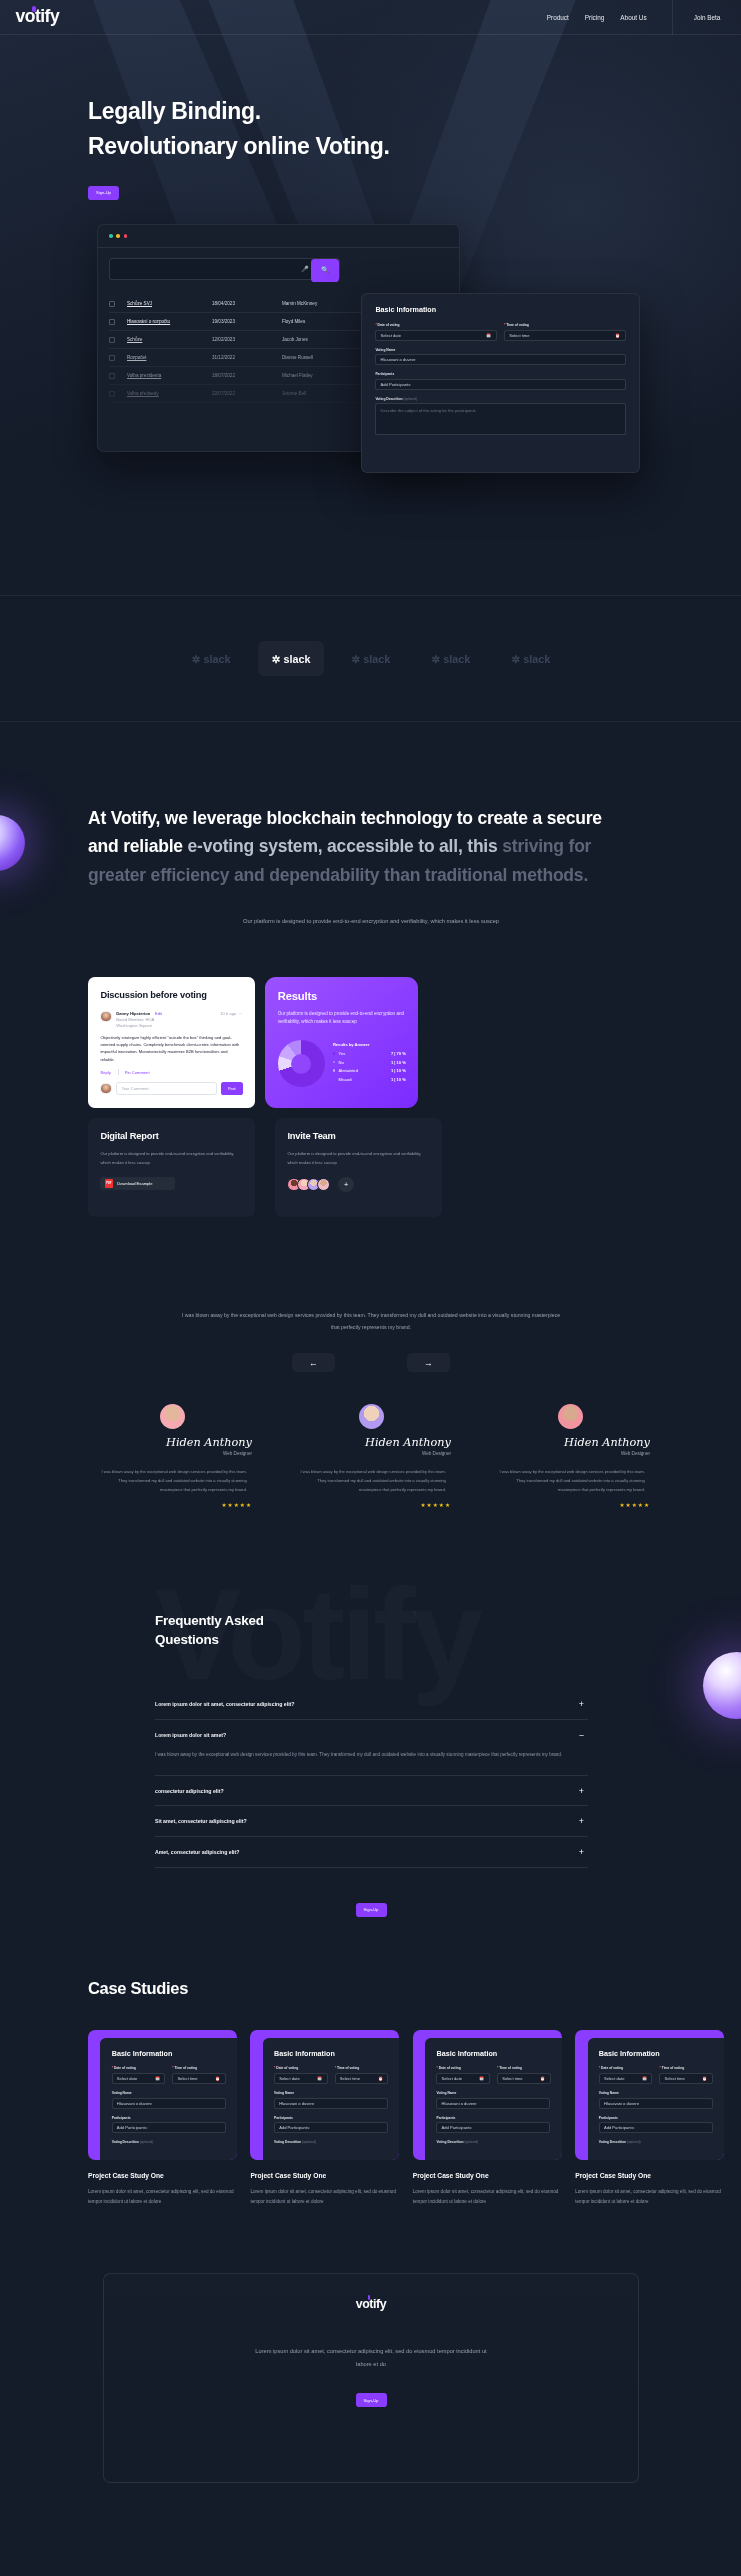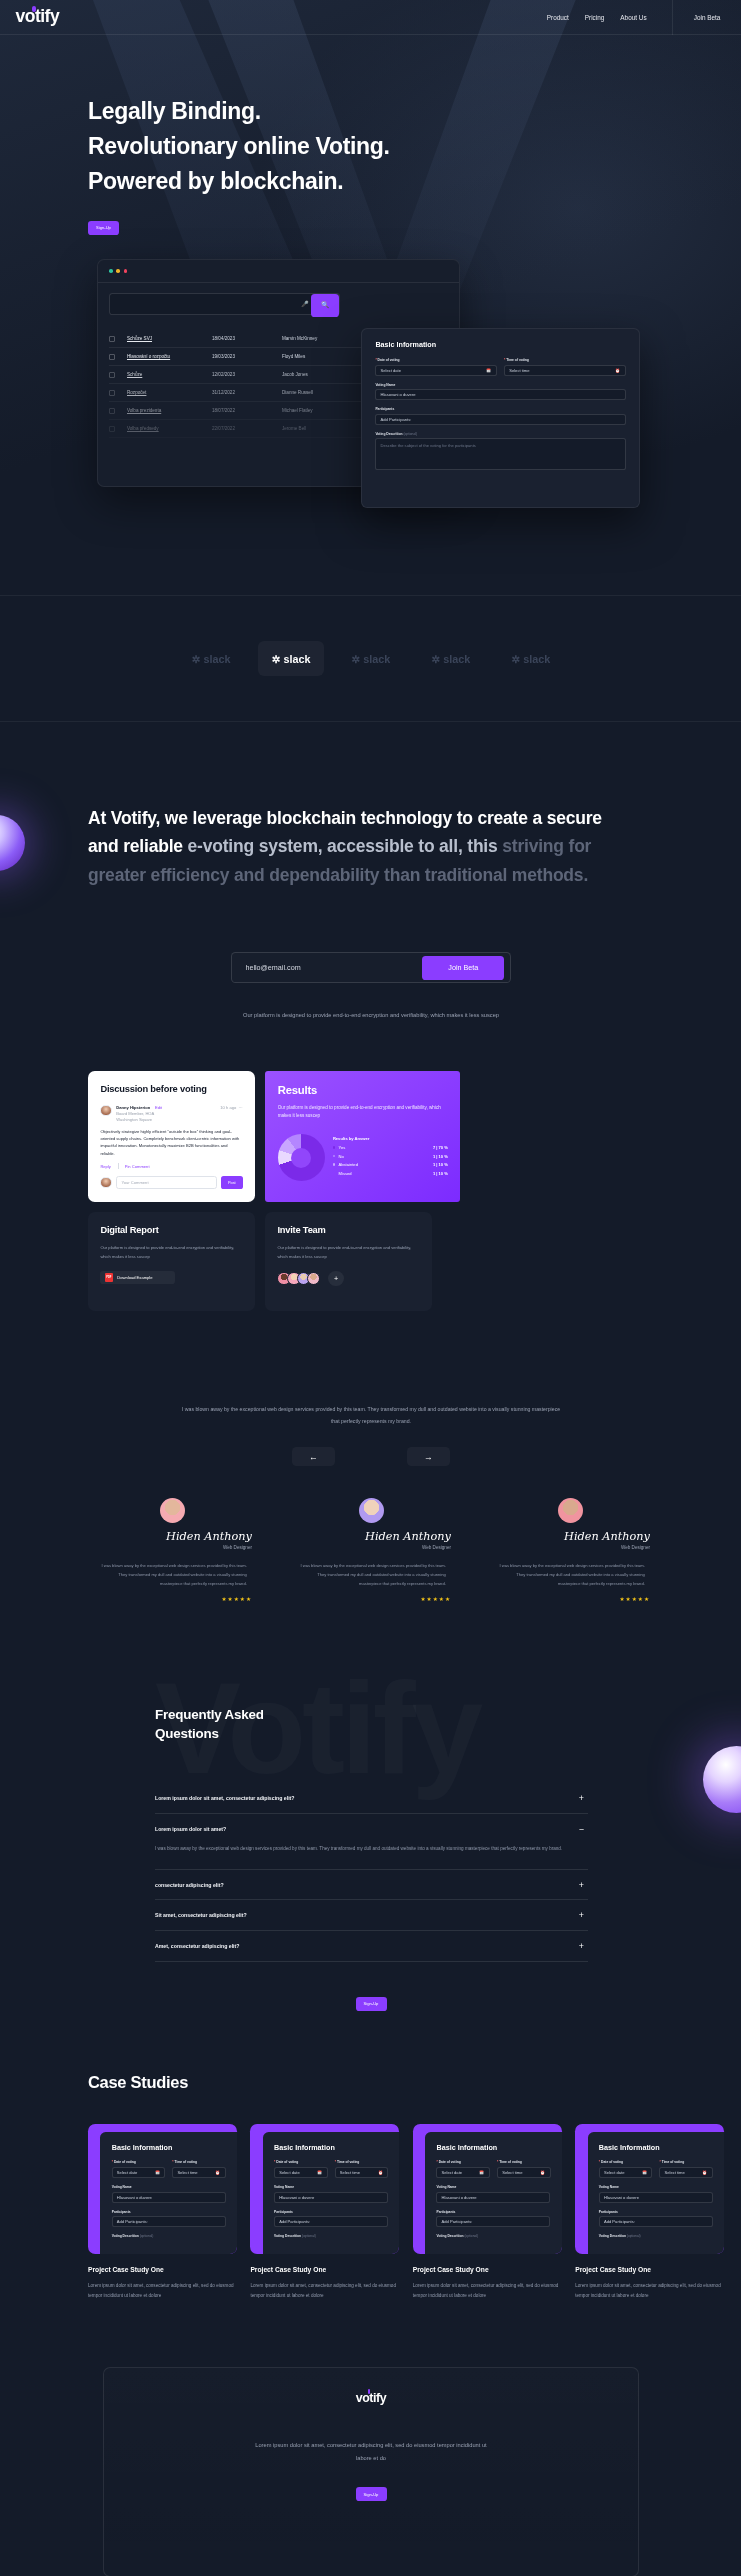--- a/index.html
+++ b/index.html
@@ -224,21 +224,21 @@
   .cmt-input {
     flex:1; height:13.4px; border:0.5px solid #dfe3ea; border-radius:2.6px;
     display:flex; align-items:center; padding:0 4.6px;
     font-size:4.1px; color:#a3aab6;
   }
   .cmt-post {
     width:21.6px; height:13.4px; border-radius:2.6px; background:#8b3dff;
     color:#fff; font-size:3.9px; display:flex; align-items:center; justify-content:center;
   }
   .card-purple {
-    width:195px; border-radius:3px; padding:13.4px 12.4px;
+    width:153px; border-radius:11px; padding:13.4px 12.4px;
     background:linear-gradient(140deg,#9b52ff 0%,#8b3dff 55%,#7c2bff 100%);
     color:#fff;
   }
   .card-purple h3 { font-size:11.3px; margin-bottom:7.7px; letter-spacing:-0.2px; }
   .card-purple p { font-size:4.6px; line-height:1.85; color:#f0e7ff; }
   .donut-row { display:flex; align-items:center; gap:8.2px; margin-top:13.4px; }
   .donut {
     width:47px; height:47px; border-radius:50%;
     background:conic-gradient(
       #7b2ae8 0deg 252deg,
@@ -250,21 +250,21 @@
   .donut::after{
     content:""; position:absolute; inset:13.4px; border-radius:50%;
     background:#9146fb;
   }
   .res-legend { flex:1; }
   .res-legend .lt { font-size:4.1px; font-weight:bold; margin-bottom:4.1px; }
   .res-row { display:flex; align-items:center; font-size:4.1px; margin-bottom:3.6px; }
   .res-row .bul { width:2.6px; height:2.6px; border-radius:50%; margin-right:3.1px; }
   .res-row .val { margin-left:auto; font-weight:bold; }
 
-  .frow2 { display:flex; gap:10px; margin:10.3px 0 0 88px; }
+  .frow2 { display:flex; gap:20px; margin:10.3px 0 0 88px; }
   .card-dark {
     width:167px; background:#1a2130; border-radius:6.7px;
     padding:13.4px 12.4px 13.4px 12.4px; min-height:99px;
   }
   .card-dark h4 { font-size:9.3px; letter-spacing:-0.2px; margin-bottom:8.8px; }
   .card-dark p { font-size:4.1px; line-height:2.1; color:#97a0b2; }
   .dl-btn {
     margin-top:9.3px; width:75px; height:13.4px; border-radius:3.1px;
     background:rgba(255,255,255,.05);
     display:flex; align-items:center; gap:4.6px; padding:0 4.6px;
@@ -415,21 +415,20 @@
         <a href="#">Pricing</a>
         <a href="#">About Us</a>
       </div>
       <div class="nav-divider"></div>
       <div class="nav-cta">Join Beta</div>
     </nav>
 
     <h1 class="hero-title">
       <div>Legally Binding.</div>
       <div>Revolutionary online Voting.</div>
-      <div>Powered by blockchain.</div>
     </h1>
 
     <button class="hero-btn">Sign-Up</button>
 
     <div class="mock-wrap">
       <div class="mock-main">
         <div class="dots">
           <i></i>
           <i></i>
           <i></i>
@@ -556,24 +555,20 @@
     <div class="logo-item">
       <span class="hash">✲</span>
       <span>slack</span>
     </div>
   </section>
 
   <section class="statement">
     <div class="orb-left"></div>
     <h2><span>At Votify, we leverage blockchain technology to create a secure and reliable </span><span class="dim1">e-voting system, accessible to all, this </span><span class="dim2">striving for greater efficiency and dependability than traditional methods.</span></h2>
 
-    <div class="signup-row">
-      <span class="email">hello@email.com</span>
-      <button class="jb">Join Beta</button>
-    </div>
     <div class="signup-note">Our platform is designed to provide end-to-end encryption and verifiability, which makes it less suscep</div>
   </section>
 
   <section class="features">
     <div class="frow">
       <div class="card-white">
         <h3>Discussion before voting</h3>
         <div class="cmt-head">
           <span class="av"></span>
           <div>

